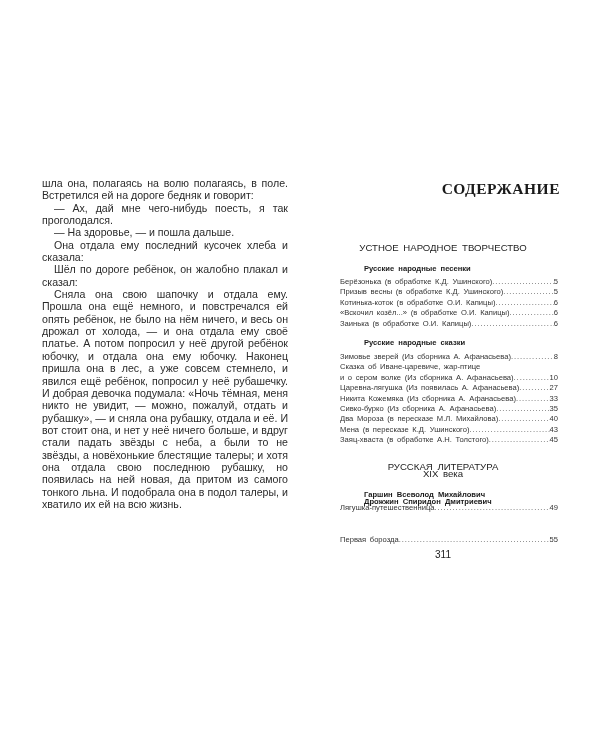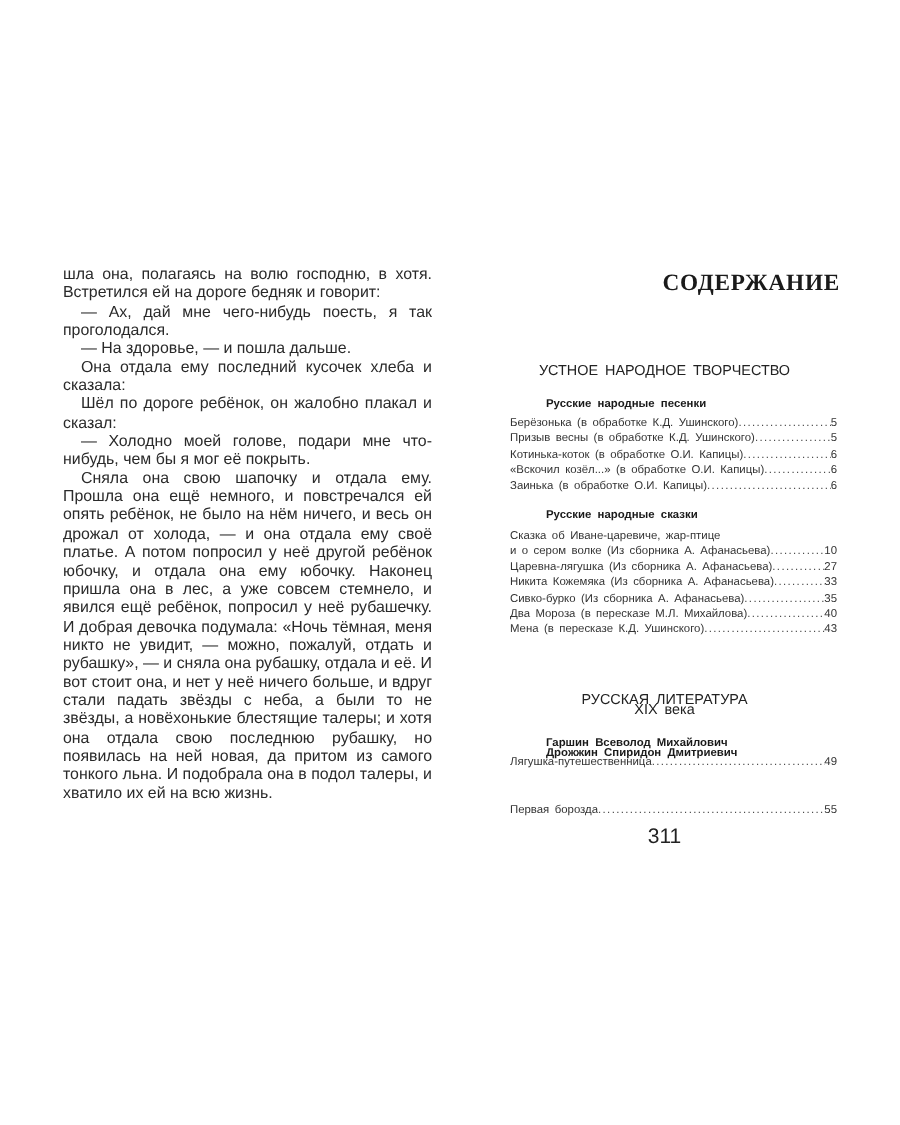--- a/index.html
+++ b/index.html
@@ -13,32 +13,31 @@
                font-family:"Liberation Serif", serif; font-weight:bold; font-size:15.5px; letter-spacing:0.5px; color:#1a1a1a; }
   .part-title { position:absolute; left:0; width:234px; text-align:center; font-size:9.6px; line-height:11px; color:#222; word-spacing:2px; }
   .sec-head { position:absolute; left:1px; font-size:7.6px; font-weight:bold; color:#1a1a1a; word-spacing:2px;margin-left:37px; }
   .entries { position:absolute; left:14px; width:218px; }
   .entry { display:flex; font-size:7.6px; line-height:10.4px; color:#333; white-space:nowrap; }
   .entry .t { flex:0 0 auto; word-spacing:1.5px; }
   .entry .d { flex:1 1 auto; overflow:hidden; color:#444; }
   .entry .d::after { content:". . . . . . . . . . . . . . . . . . . . . . . . . . . . . . . . . . . . . . . . . . . . . . . . . . . . . . . . . . . . ."; letter-spacing:-0.6px; }
   .entry .p { flex:0 0 auto; text-align:right; }
   .entry.cont .d::after { content:""; }
-  .page-num { position:absolute; left:0; top:549px; width:234px; text-align:center; font-size:14px; color:#222; }
+  .page-num { position:absolute; left:0; top:549px; width:234px; text-align:center; font-size:10px; color:#222; }
 </style>
 </head>
 <body>
 
 <div class="left-page">
-  <p>шла она, полагаясь на волю господню, в хотя. Встретился ей на дороге бедняк и говорит:</p>
+  <p>шла она, полагаясь на волю полагаясь, в поле. Встретился ей на дороге бедняк и говорит:</p>
   <p class="ind">— Ах, дай мне чего-нибудь поесть, я так проголодался.</p>
   <p class="ind">— На здоровье, — и пошла дальше.</p>
   <p class="ind">Она отдала ему последний кусочек хлеба и сказала:</p>
   <p class="ind">Шёл по дороге ребёнок, он жалобно плакал и сказал:</p>
-  <p class="ind">— Холодно моей голове, подари мне что-нибудь, чем бы я мог её покрыть.</p>
   <p class="ind">Сняла она свою шапочку и отдала ему. Прошла она ещё немного, и повстречался ей опять ребёнок, не было на нём ничего, и весь он дрожал от холода, — и она отдала ему своё платье. А потом попросил у неё другой ребёнок юбочку, и отдала она ему юбочку. Наконец пришла она в лес, а уже совсем стемнело, и явился ещё ребёнок, попросил у неё рубашечку. И добрая девочка подумала: «Ночь тёмная, меня никто не увидит, — можно, пожалуй, отдать и рубашку», — и сняла она рубашку, отдала и её. И вот стоит она, и нет у неё ничего больше, и вдруг стали падать звёзды с неба, а были то не звёзды, а новёхонькие блестящие талеры; и хотя она отдала свою последнюю рубашку, но появилась на ней новая, да притом из самого тонкого льна. И подобрала она в подол талеры, и хватило их ей на всю жизнь.</p>
 </div>
 
 <div class="right-page">
   <div class="toc-title">СОДЕРЖАНИЕ</div>
 
   <div class="part-title" style="top:242px">УСТНОЕ НАРОДНОЕ ТВОРЧЕСТВО</div>
 
   <div class="sec-head" style="top:264px">Русские народные песенки</div>
   <div class="entries" style="top:277px">
@@ -64,32 +63,37 @@
       </div>
     <div class="entry">
         <span class="t">Заинька (в обработке О.И. Капицы)</span>
         <span class="d"></span>
         <span class="p">6</span>
       </div>
   </div>
 
   <div class="sec-head" style="top:338px">Русские народные сказки</div>
   <div class="entries" style="top:352px">
+    <div class="entry">
+        <span class="t">Зимовье зверей (Из сборника А. Афанасьева)</span>
+        <span class="d"></span>
+        <span class="p">8</span>
+      </div>
     <div class="entry cont">
         <span class="t">Сказка об Иване-царевиче, жар-птице</span>
         <span class="d"></span>
         <span class="p"></span>
       </div>
     <div class="entry">
         <span class="t">и о сером волке (Из сборника А. Афанасьева)</span>
         <span class="d"></span>
         <span class="p">10</span>
       </div>
     <div class="entry">
-        <span class="t">Царевна-лягушка (Из сборника А. Афанасьева)</span>
+        <span class="t">Царевна-лягушка (Из появилась А. Афанасьева)</span>
         <span class="d"></span>
         <span class="p">27</span>
       </div>
     <div class="entry">
         <span class="t">Никита Кожемяка (Из сборника А. Афанасьева)</span>
         <span class="d"></span>
         <span class="p">33</span>
       </div>
     <div class="entry">
         <span class="t">Сивко-бурко (Из сборника А. Афанасьева)</span>
@@ -98,20 +102,25 @@
       </div>
     <div class="entry">
         <span class="t">Два Мороза (в пересказе М.Л. Михайлова)</span>
         <span class="d"></span>
         <span class="p">40</span>
       </div>
     <div class="entry">
         <span class="t">Мена (в пересказе К.Д. Ушинского)</span>
         <span class="d"></span>
         <span class="p">43</span>
+      </div>
+    <div class="entry">
+        <span class="t">Заяц-хваста (в обработке А.Н. Толстого)</span>
+        <span class="d"></span>
+        <span class="p">45</span>
       </div>
   </div>
 
   <div class="part-title" style="top:461px">РУССКАЯ ЛИТЕРАТУРА</div>
   <div class="part-title" style="top:468px">XIX века</div>
 
   <div class="sec-head" style="top:490px">Гаршин Всеволод Михайлович</div>
   <div class="entries" style="top:503px">
     <div class="entry">
         <span class="t">Лягушка-путешественница</span>

